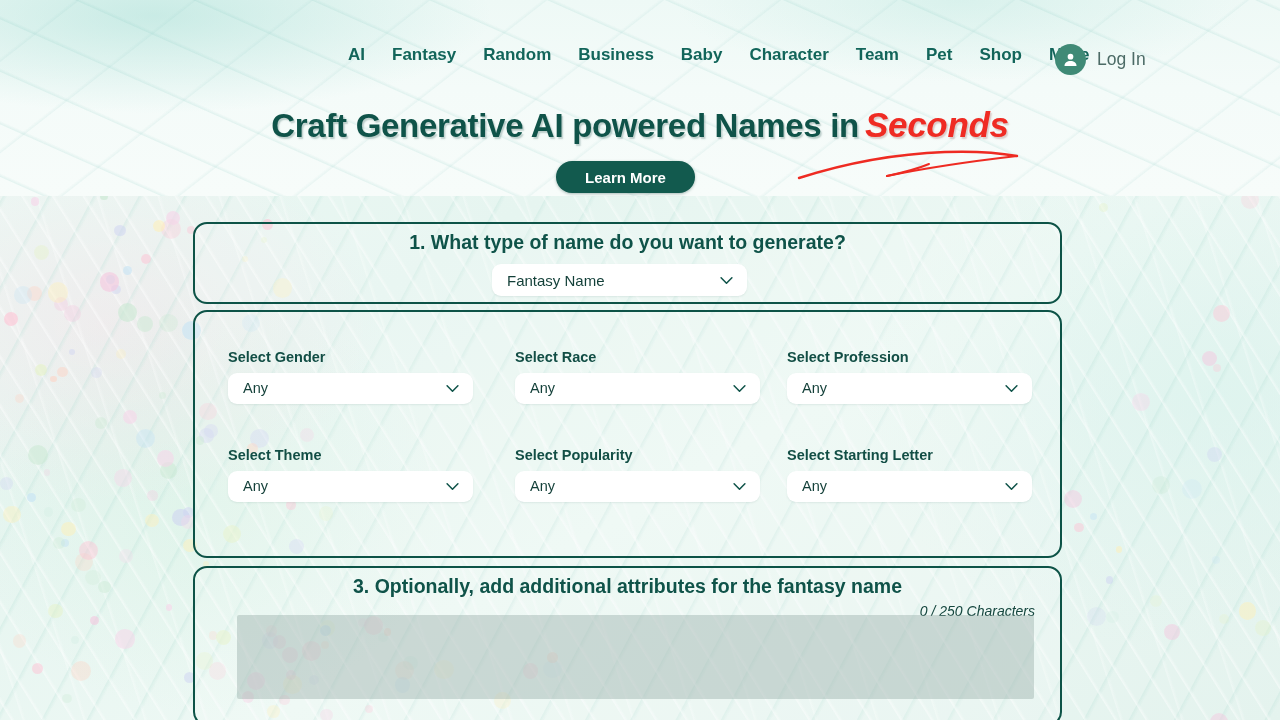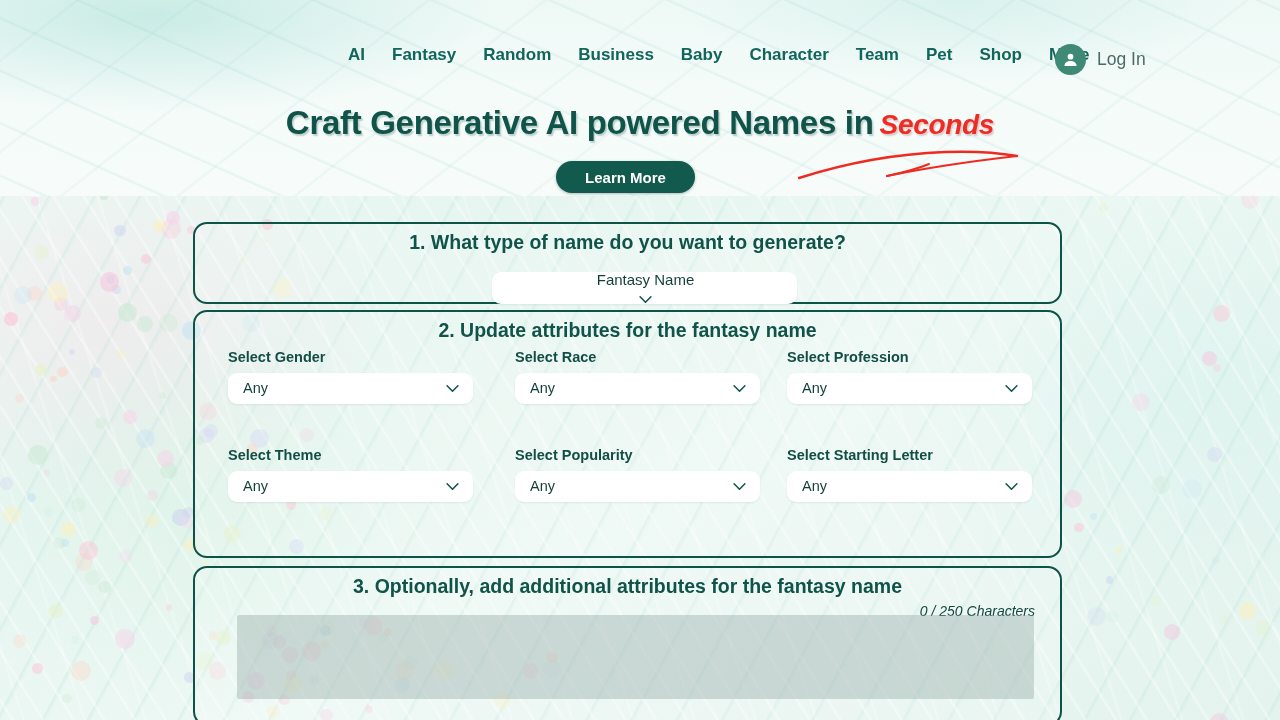--- a/index.html
+++ b/index.html
@@ -176,21 +176,21 @@
     color: #0f5349;
     letter-spacing: -0.3px;
     text-shadow: 1.5px 1.5px 1.5px rgba(80,120,115,0.35);
     white-space: nowrap;
     line-height: 1.18;
   }
   #headline-accent {
     color: #ef2b23;
     font-style: italic;
     font-weight: bold;
-    font-size: 28px;
+    font-size: 35px;
     text-shadow: 1.5px 1.5px 1.5px rgba(160,90,85,0.30);
     margin-left: 6px;
   }
   #swoosh {
     position: absolute;
     left: 795px;
     top: 36px;
     width: 255px;
     height: 42px;
     pointer-events: none;
@@ -252,24 +252,23 @@
     box-shadow: 0 1px 2px rgba(90,130,125,0.13);
   }
   .dropdown-value {
     font-size: 14.5px;
     color: #123f38;
     line-height: 1;
   }
   #type-dropdown {
     position: absolute;
     left: 297px;
-    top: 48px;
-    width: 305px;
+    top: 40px;
+    width: 255px;
     height: 32px;
-    flex-direction: column;
   }
   #type-dropdown .dropdown-value { font-size: 15px; }
 
   .chev { width: 15px; height: 9px; flex: none; }
 
   
   .field {
     position: absolute;
     width: 245px;
   }
@@ -514,21 +513,20 @@
 
   <div class="dropdown" id="type-dropdown">
     <span class="dropdown-value">Fantasy Name</span>
     <svg class="chev" viewBox="0 0 16 10">
       <path d="M2 2 L8 8 L14 2" stroke="#0f5349" stroke-width="1.7" fill="none" stroke-linecap="round" stroke-linejoin="round"></path>
     </svg>
   </div>
 </div>
 
 <div class="card" id="card-2">
-  <div class="card-title">2. Update attributes for the fantasy name</div>
 
   <div class="field f-c1 f-r1">
     <div class="field-label">Select Gender</div>
     <div class="dropdown">
       <span class="dropdown-value">Any</span>
       <svg class="chev" viewBox="0 0 16 10">
           <path d="M2 2 L8 8 L14 2" stroke="#0f5349" stroke-width="1.7" fill="none" stroke-linecap="round" stroke-linejoin="round"></path>
         </svg>
     </div>
   </div>

